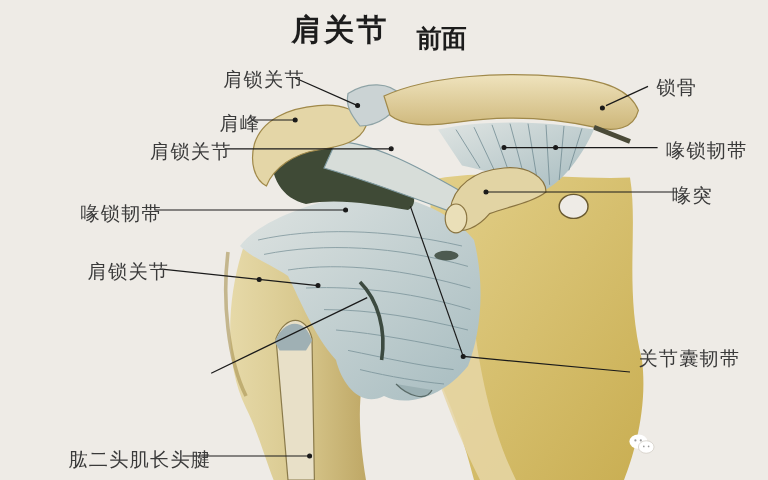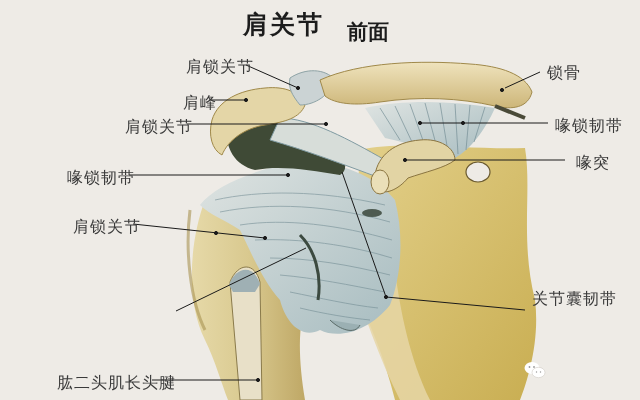--- a/index.html
+++ b/index.html
@@ -144,21 +144,21 @@
   <div class="subtitle">前面</div>
 
   <div class="label" style="left:186px;top:57px">肩锁关节</div>
   <div class="label" style="left:183px;top:93px">肩峰</div>
   <div class="label" style="left:125px;top:117px">肩锁关节</div>
   <div class="label" style="left:67px;top:168px">喙锁韧带</div>
   <div class="label" style="left:73px;top:217px">肩锁关节</div>
   <div class="label" style="left:57px;top:373px">肱二头肌长头腱</div>
   <div class="label" style="left:547px;top:63px">锁骨</div>
   <div class="label" style="left:555px;top:116px">喙锁韧带</div>
-  <div class="label" style="left:576px;top:153px">喙突</div>
+  <div class="label" style="left:560px;top:153px">喙突</div>
   <div class="label" style="left:532px;top:289px">关节囊韧带</div>
 
   <div class="watermark">
     <svg class="wm-icon" viewBox="0 0 22 18">
       <ellipse cx="8" cy="7" rx="7.5" ry="6" fill="#ffffff"></ellipse>
       <ellipse cx="14.5" cy="11.5" rx="6.5" ry="5.2" fill="#ffffff" stroke="#cfcac2" stroke-width="0.6"></ellipse>
       <circle cx="5.5" cy="6" r="0.9" fill="#9a9a9a"></circle>
         <circle cx="10" cy="6" r="0.9" fill="#9a9a9a"></circle>
       <circle cx="12.5" cy="11" r="0.7" fill="#9a9a9a"></circle>
         <circle cx="16.5" cy="11" r="0.7" fill="#9a9a9a"></circle>

